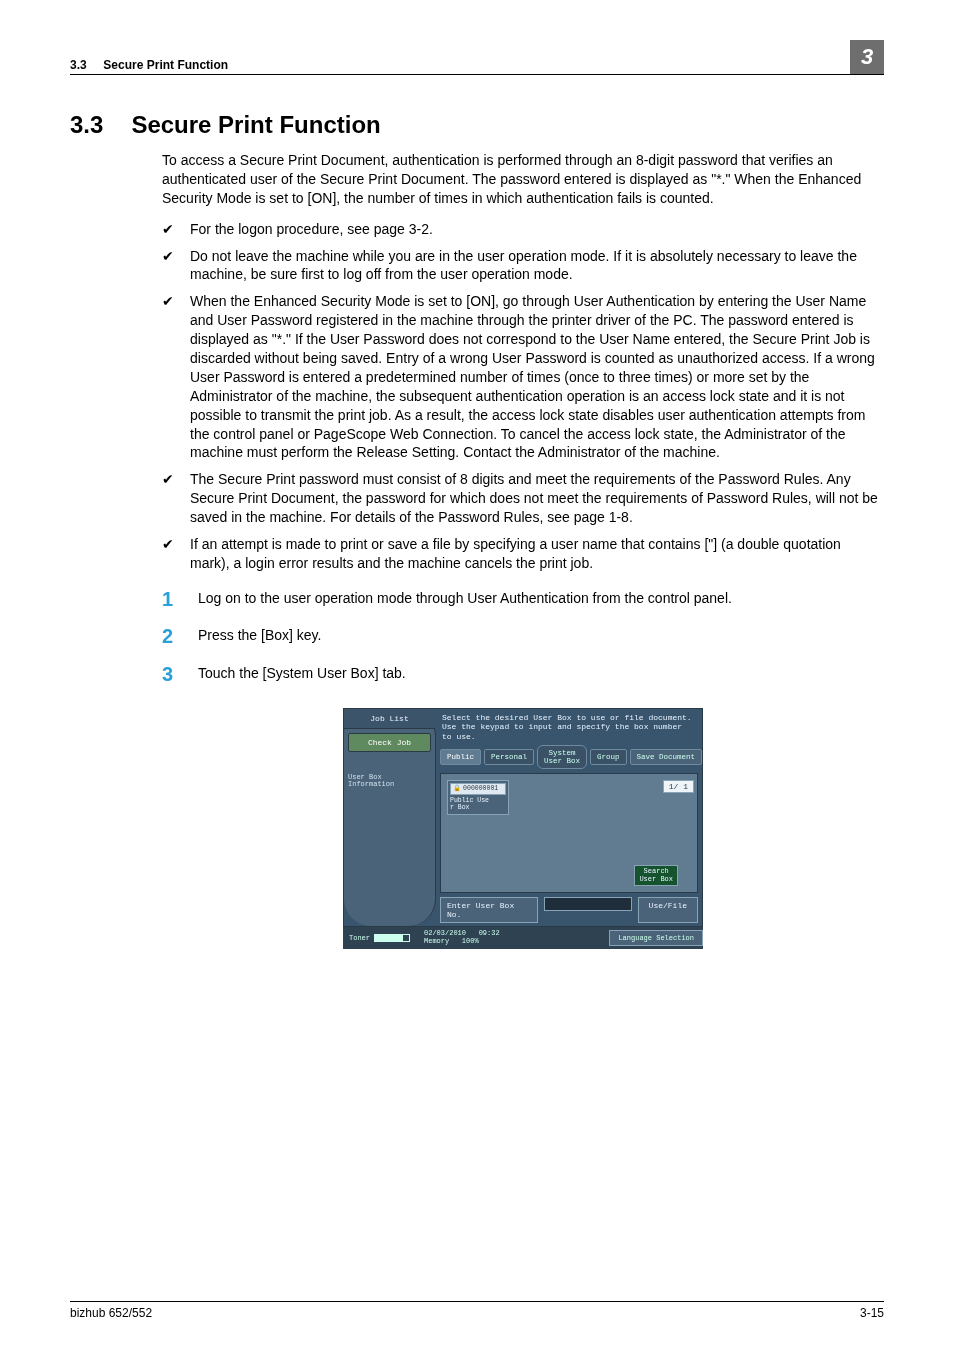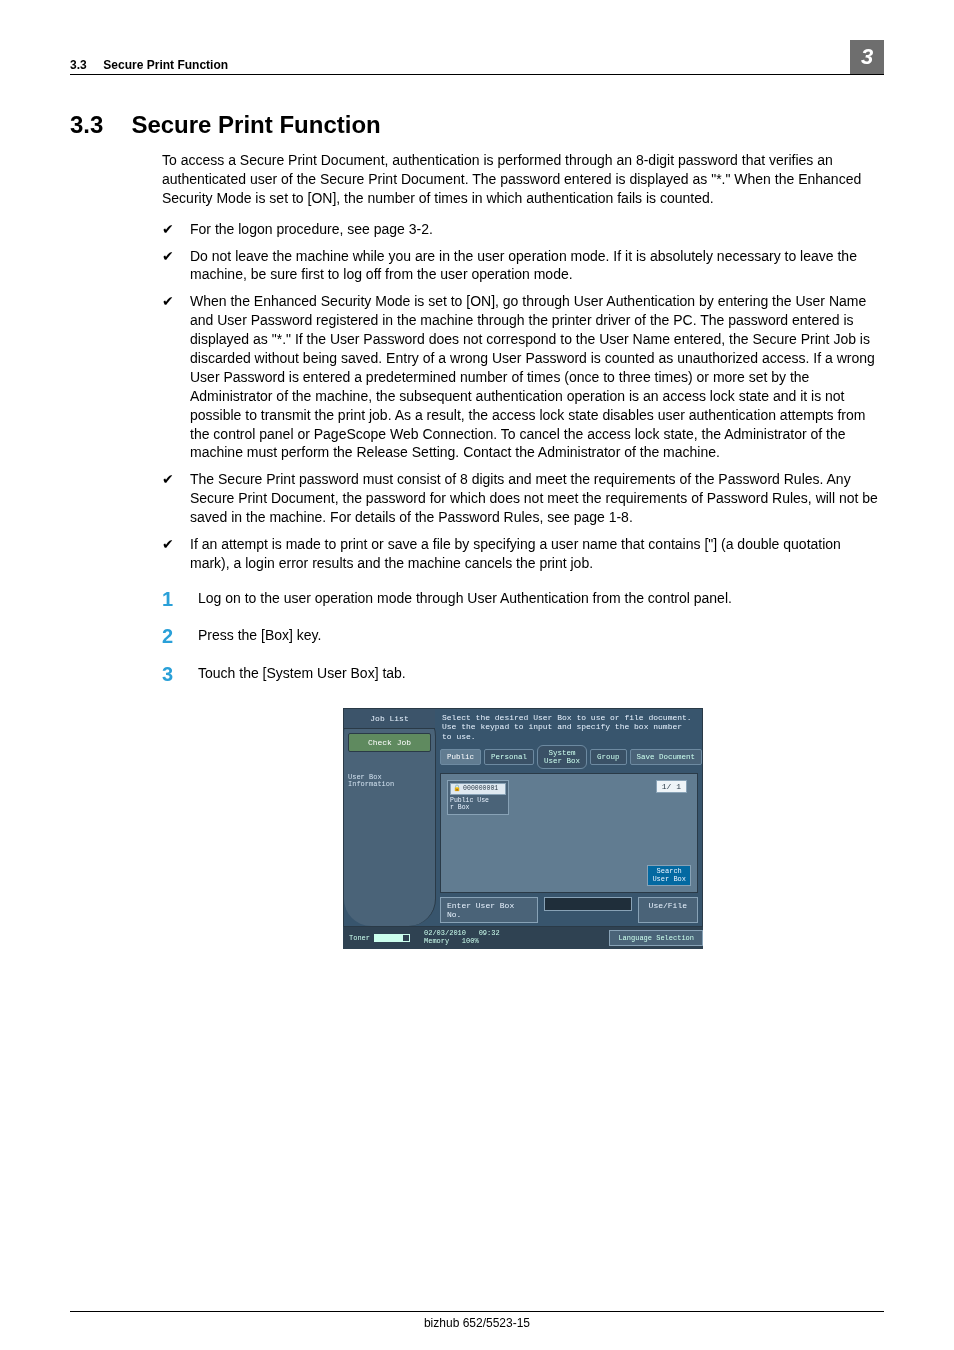--- a/index.html
+++ b/index.html
@@ -38,35 +38,35 @@
   .sb-info{ margin:18px 4px 0 4px; color:#d0e0ee; font-size:7px; line-height:1.1;}
   .main{ flex:1; display:flex; flex-direction:column;}
   .main-top{ padding:4px 6px; color:#e8f3ff; line-height:1.2;}
   .tabrow{ display:flex; gap:3px; padding:0 4px 4px 4px; align-items:center;}
   .tab{ flex:0 0 auto; padding:3px 6px; background:#3a5166; color:#cfe; border:1px solid #6d8aa1; border-radius:2px; font-size:7.5px; text-align:center;}
   .tab.sel{ background:#617c91; color:#fff;}
   .tab.save{ margin-left:auto; background:#4a6378;}
   .workarea{ margin:0 4px 4px 4px; background:#617c91; border:1px solid #2a3a47; height:120px; position:relative; padding:6px;}
   .boxitem{ width:62px; border:1px solid #88a2b6; background:#4a6378; color:#e8f3ff; font-size:6.5px; padding:2px; line-height:1.15;}
   .boxitem-top{ background:#dfe9f1; color:#2a3a47; border:1px solid #88a2b6; padding:1px 2px; margin-bottom:2px; display:flex; align-items:center; gap:2px;}
-  .pageind{ position:absolute; top:6px; right:10px; background:#eef4f8; color:#2a3a47; padding:1px 5px; border:1px solid #88a2b6;}
-  .searchbtn{ position:absolute; bottom:6px; right:6px; background:#0369a1; color:#e8f3ff; border:1px solid #88a2b6; padding:2px 4px; text-align:center; font-size:7px; line-height:1.1;}
+  .pageind{ position:absolute; top:6px; right:3px; background:#eef4f8; color:#2a3a47; padding:1px 5px; border:1px solid #88a2b6;}
+  .searchbtn{ position:absolute; bottom:6px; right:19px; background:#14532d; color:#e8f3ff; border:1px solid #88a2b6; padding:2px 4px; text-align:center; font-size:7px; line-height:1.1;}
   .btnrow{ display:flex; gap:6px; margin:0 4px 3px 4px;}
   .enterbox{ background:#4a6378; border:1px solid #88a2b6; color:#e8f3ff; padding:3px 6px;}
   .inputslot{ background:#1f2e3a; width:90px; height:14px; border:1px solid #88a2b6;}
   .usefile{ margin-left:auto; background:#4a6378; border:1px solid #88a2b6; color:#e8f3ff; padding:3px 10px;}
   .statusbar{ display:flex; align-items:center; background:#2f4252; color:#cfe; font-size:7px;}
   .toner{ display:flex; align-items:center; gap:4px; padding:3px 6px;}
   .tonerbar{ width:36px; height:8px; border:1px solid #cfe; display:flex;}
   .tonerseg{ flex:1; border-right:1px solid #cfe; background:#cfe;}
   .tonerseg:last-child{border-right:none; background:transparent;}
   .dt{ padding:3px 8px; line-height:1.1;}
   .lang{ margin-left:auto; padding:3px 8px; background:#4a6378; border:1px solid #88a2b6;}
   
-  .ftr { position:absolute; bottom:20px; left:70px; right:70px; border-top:1px solid #000; display:flex; justify-content:center; padding-top:4px; font-size:12px;}
+  .ftr { position:absolute; bottom:30px; left:70px; right:70px; border-top:1px solid #000; display:flex; justify-content:space-between; padding-top:4px; font-size:12px;}
 </style>
 </head>
 <body>
 
 <div class="page">
   <div class="hdr-line">
     <div class="hdr-left">
       <span>3.3</span>&nbsp;&nbsp;&nbsp;&nbsp;
       <span>Secure Print Function</span>
     </div>

